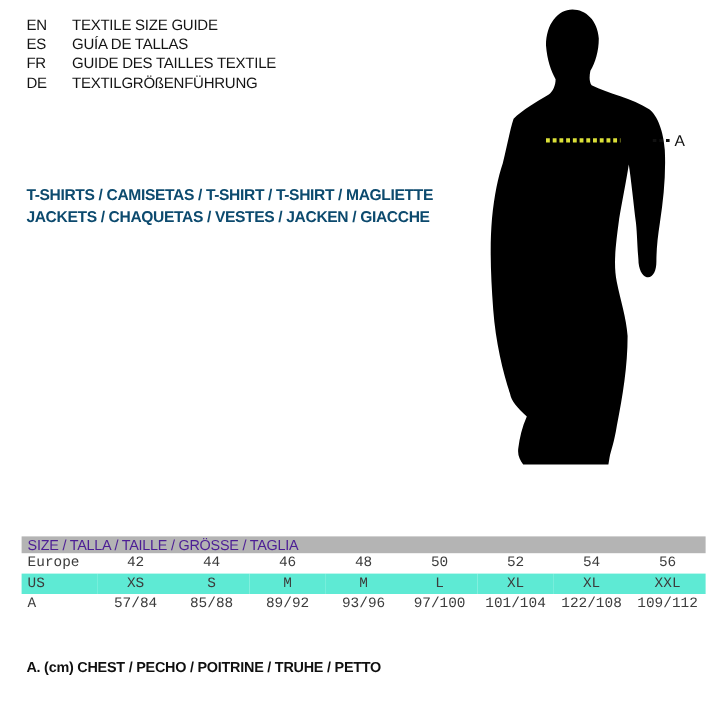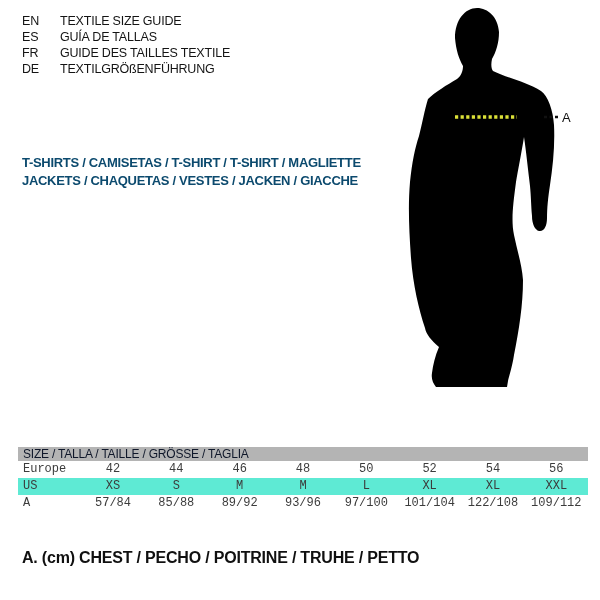--- a/index.html
+++ b/index.html
@@ -22,28 +22,28 @@
   
   .section-title{position:absolute;left:22px;top:422px;font-size:12.5px;font-weight:bold;color:#101010;letter-spacing:-0.2px;white-space:nowrap;}
   
   .size-table{
     position:absolute;left:18px;top:447px;width:570px;
     border-collapse:collapse;table-layout:fixed;
     font-size:12px;color:#3c3c3c;
   }
   .size-table th{
     background:#b4b4b4;height:14px;line-height:14px;
-    font-weight:normal;font-size:12px;color:#0f172a;
+    font-weight:normal;font-size:12px;color:#4c1d95;
     text-align:left;padding:0 0 0 5px;letter-spacing:-0.2px;white-space:nowrap;
   }
   .size-table td{height:17px;line-height:17px;text-align:center;padding:0;font-family:Liberation Mono, monospace;}
   .size-table td.row-label{text-align:left;padding-left:5px;width:64px;}
   .size-table tr.shade td{background:#5eead4;}
   
-  .footnote{position:absolute;left:22px;top:549px;font-size:16px;font-weight:bold;color:#101010;letter-spacing:-0.2px;white-space:nowrap;}
+  .footnote{position:absolute;left:22px;top:549px;font-size:12px;font-weight:bold;color:#101010;letter-spacing:-0.2px;white-space:nowrap;}
 </style>
 </head>
 <body>
 
 <div id="stage">
 
   <div class="lang-block">
     <div class="lang-row">
       <span class="lang-code">EN</span>
       <span class="lang-label">TEXTILE SIZE GUIDE</span>

